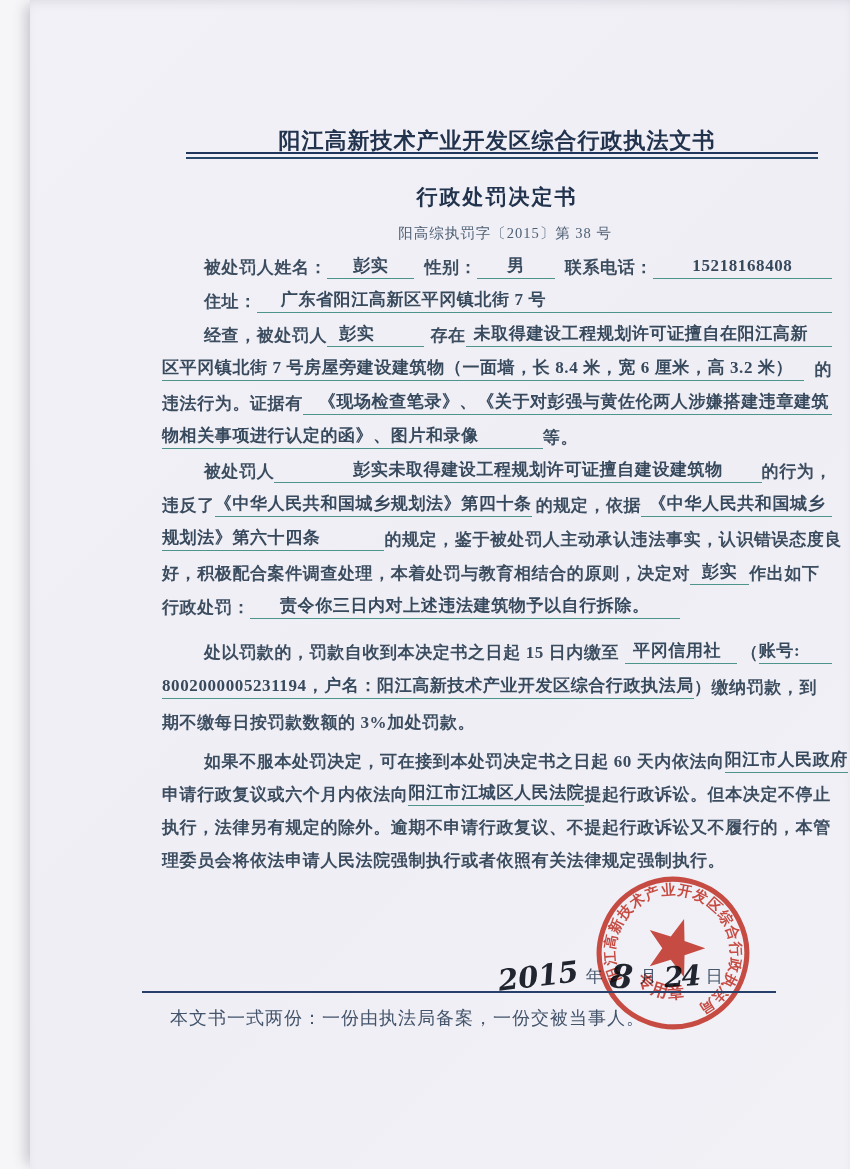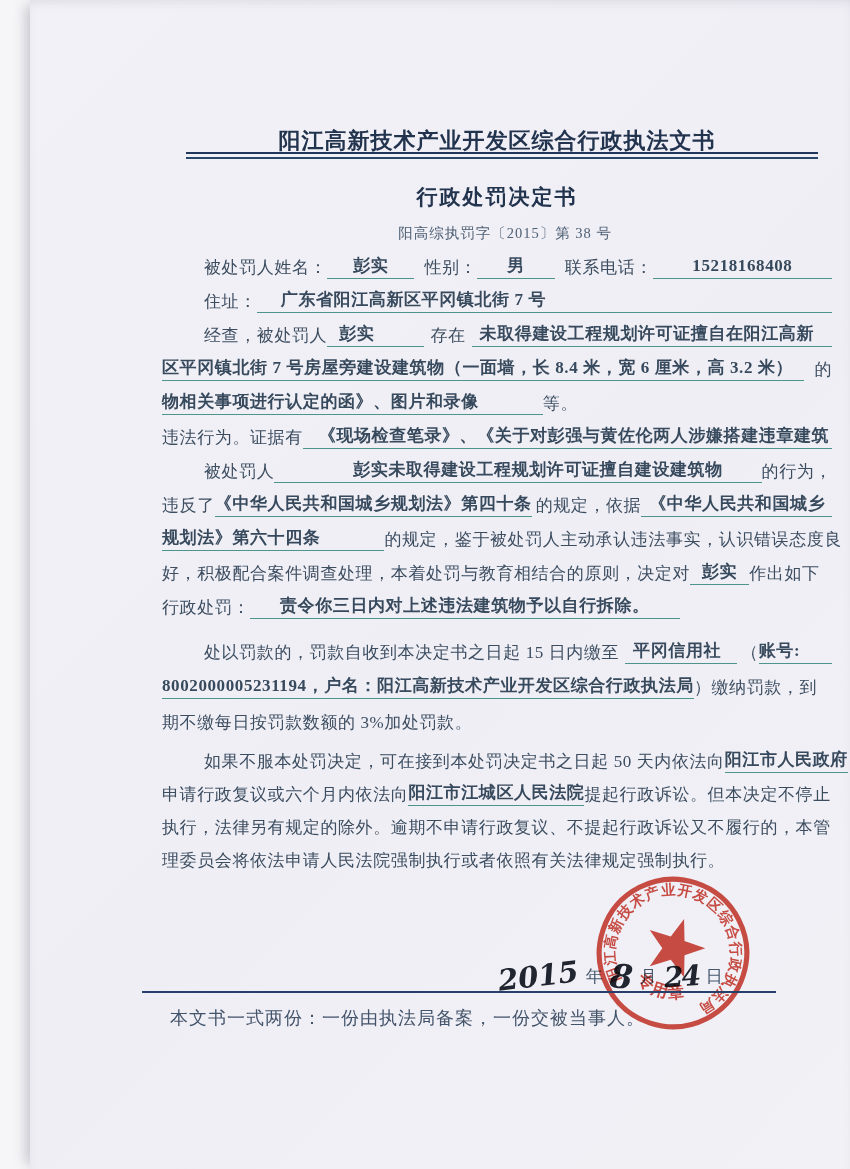--- a/index.html
+++ b/index.html
@@ -40,35 +40,35 @@
   .block{position:absolute;left:132px;width:670px;}
   .blockA{top:245px;}
   .blockB{top:629px;}
   .blockC{top:740px;}
   .line{
     display:flex;align-items:flex-end;height:34px;white-space:nowrap;
     font-size:17px;letter-spacing:.6px;line-height:23px;
   }
   .blockB .line{height:35px;}
   .blockC .line{height:33px;}
-  .line span{display:inline-block;}
+  .line span{display:inline-block;font-weight:bold;}
   .indent{padding-left:42px;}
   .u{
     border-bottom:1.6px solid var(--uline);
     padding-bottom:1px;font-weight:600;color:#37495c;
   }
   .fill{flex:1 1 auto;min-width:0;}
   .center{text-align:center;}
   .pl8{padding-left:8px;}.pl12{padding-left:12px;}.pl16{padding-left:16px;}
   .pl24{padding-left:24px;}.pl30{padding-left:30px;text-align:center;}.pl40{padding-left:40px;}.pr12{padding-right:12px;}.pr16{padding-right:16px;}
   .pr30{padding-right:30px;}.pr50{padding-right:50px;}.pr64{padding-right:64px;}
   .px26{padding-left:26px;padding-right:26px;}
   .px30{padding-left:30px;padding-right:30px;}
   .ml4{margin-left:4px;}.ml6{margin-left:6px;}.ml10{margin-left:10px;}
-  .mr6{margin-right:6px;}
+  .mr6{}
   .sig-org{
     position:absolute;top:925px;right:108px;
     font-size:17.5px;letter-spacing:.5px;color:#42536a;
   }
   .sig-date{
     position:absolute;top:952px;left:468px;width:280px;height:48px;
     display:flex;align-items:center;font-size:17px;color:#45566c;
   }
   .hand{
     font-family:"DejaVu Serif",serif;font-style:italic;font-weight:bold;
@@ -125,26 +125,26 @@
         <span>经查，被处罚人</span>
         <span class="u pl12 pr50">彭实</span>
         <span class="ml6 mr6">存在</span>
         <span class="u fill pl8">未取得建设工程规划许可证擅自在阳江高新</span>
       </div>
       <div class="line">
         <span class="u fill">区平冈镇北街 7 号房屋旁建设建筑物（一面墙，长 8.4 米，宽 6 厘米，高 3.2 米）</span>
         <span class="ml10">的</span>
       </div>
       <div class="line">
+        <span>违法行为。证据有</span>
+        <span class="u fill pl16">《现场检查笔录》、《关于对彭强与黄佐伦两人涉嫌搭建违章建筑</span>
+      </div>
+      <div class="line">
         <span class="u pr64">物相关事项进行认定的函》、图片和录像</span>
         <span>等。</span>
-      </div>
-      <div class="line">
-        <span>违法行为。证据有</span>
-        <span class="u fill pl16">《现场检查笔录》、《关于对彭强与黄佐伦两人涉嫌搭建违章建筑</span>
       </div>
       <div class="line indent">
         <span>被处罚人</span>
         <span class="u fill pl40 center">彭实未取得建设工程规划许可证擅自建设建筑物</span>
         <span>的行为，</span>
       </div>
       <div class="line">
         <span>违反了</span>
         <span class="u">《中华人民共和国城乡规划法》第四十条</span>
         <span class="ml4">的规定，依据</span>
@@ -176,21 +176,21 @@
         <span class="u">8002000005231194，户名：阳江高新技术产业开发区综合行政执法局</span>
         <span>）缴纳罚款，到</span>
       </div>
       <div class="line">
         <span>期不缴每日按罚款数额的 3%加处罚款。</span>
       </div>
     </div>
 
     <div class="block blockC">
       <div class="line indent">
-        <span>如果不服本处罚决定，可在接到本处罚决定书之日起 50 天内依法向</span>
+        <span>如果不服本处罚决定，可在接到本处罚决定书之日起 60 天内依法向</span>
         <span class="u">阳江市人民政府</span>
       </div>
       <div class="line">
         <span>申请行政复议或六个月内依法向</span>
         <span class="u">阳江市江城区人民法院</span>
         <span>提起行政诉讼。但本决定不停止</span>
       </div>
       <div class="line">
         <span>执行，法律另有规定的除外。逾期不申请行政复议、不提起行政诉讼又不履行的，本管</span>
       </div>

